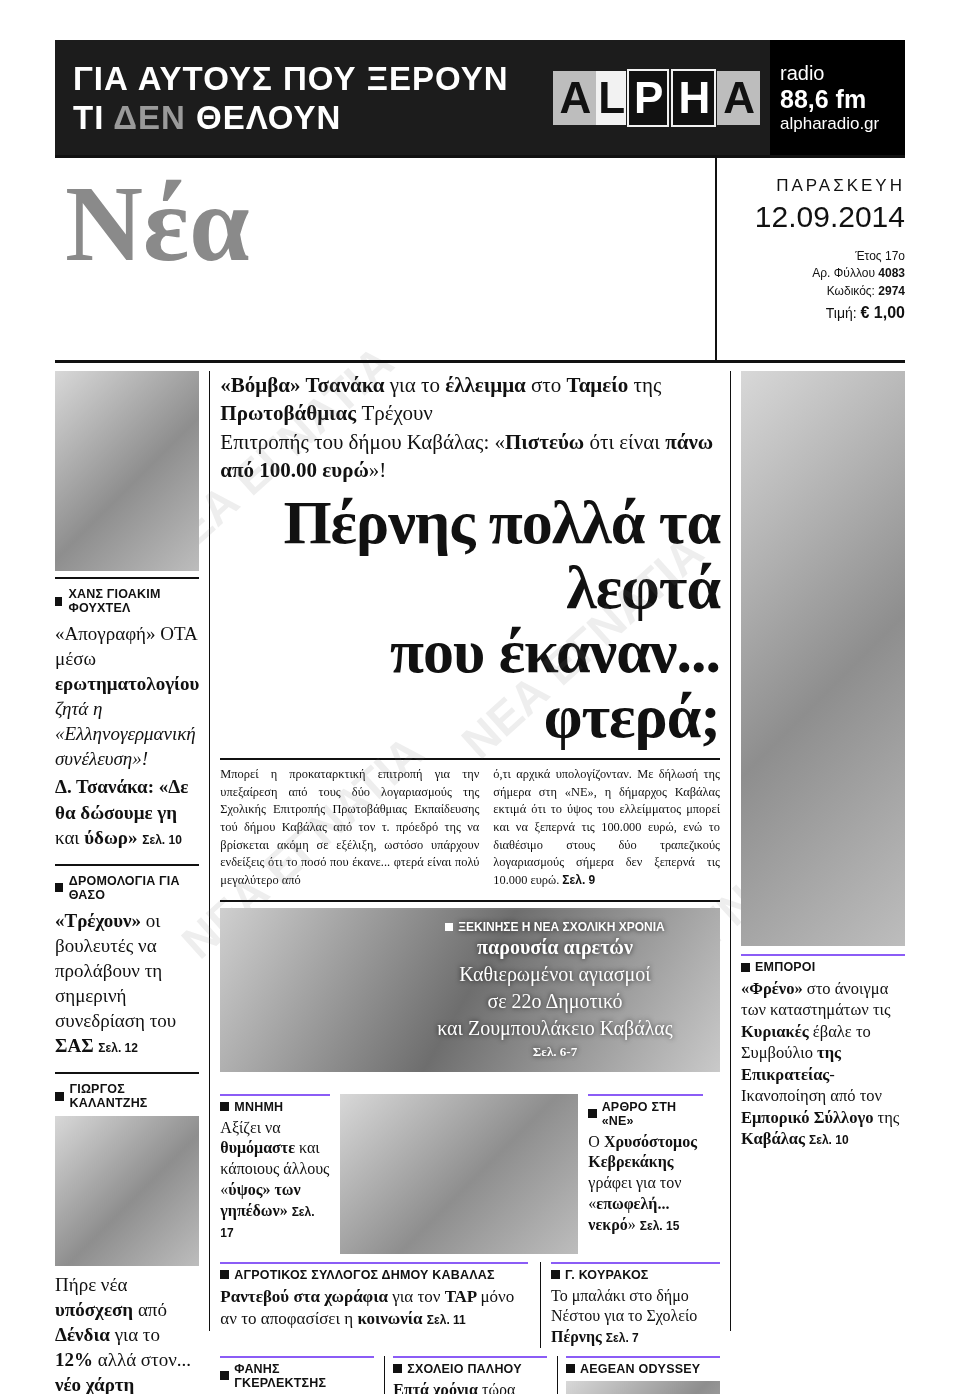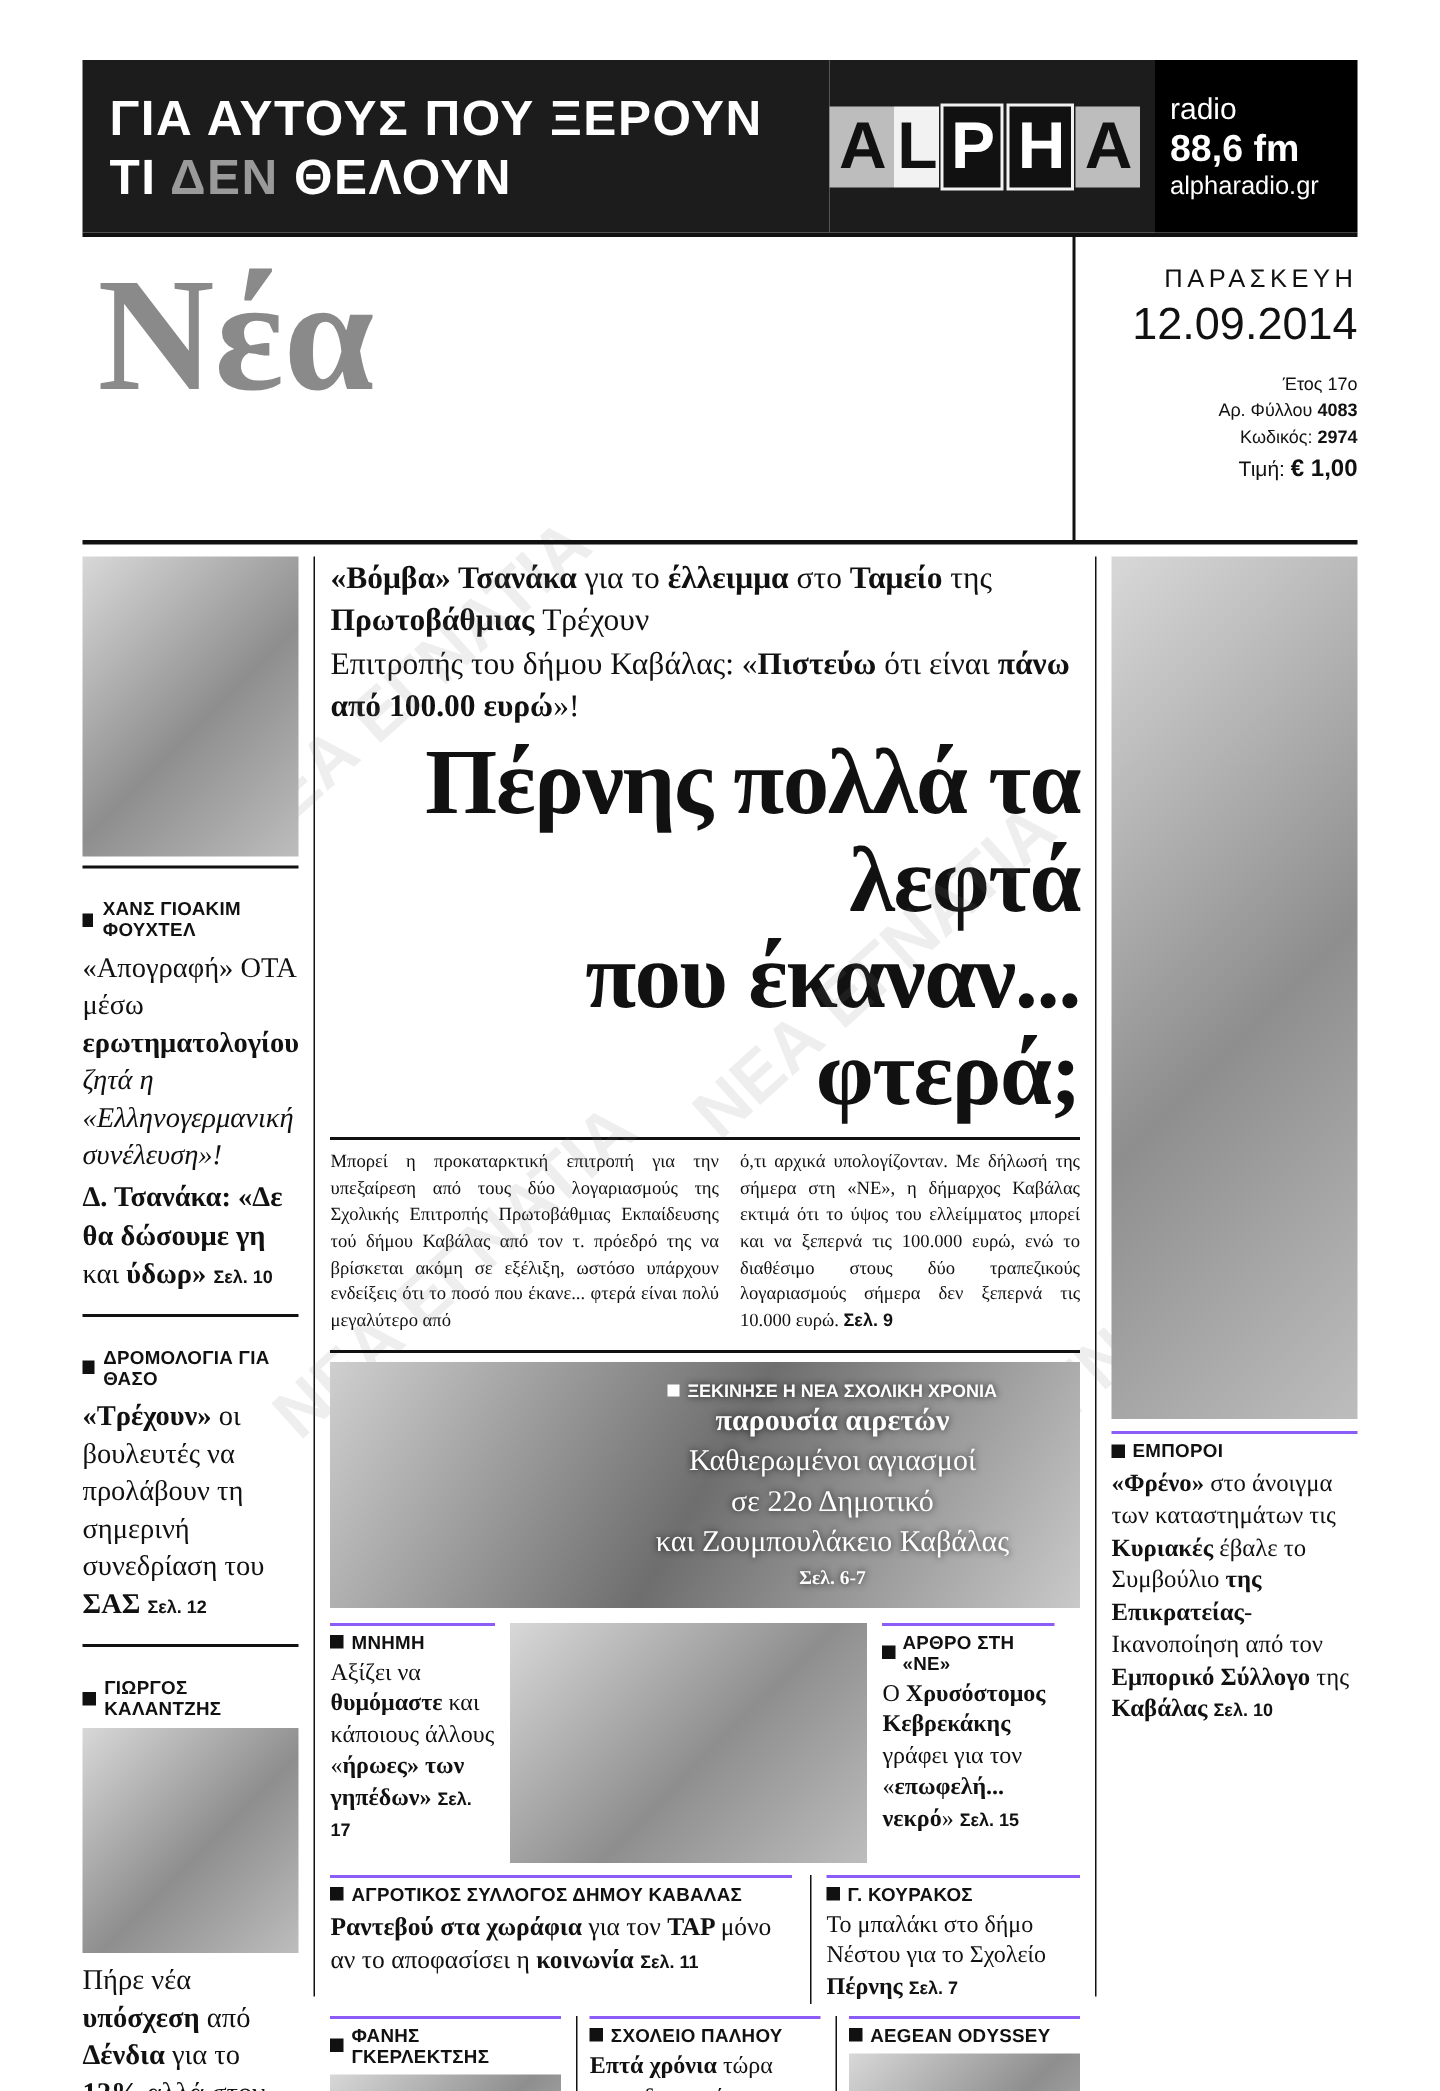--- a/index.html
+++ b/index.html
@@ -51,21 +51,21 @@
   .m-price b { font-size:16px; }
 
   
   .content { display:flex; margin-top: 8px; height: 960px; }
   .col-left { width: 210px; padding-right:10px; border-right:1px solid #111; }
   .col-main { flex:1 1 auto; padding: 0 10px; }
 
   .photo { background:#bfbfbf; position:relative; overflow:hidden; }
   .photo.grad { background: linear-gradient(135deg,#d8d8d8,#8e8e8e 55%,#bdbdbd); }
 
-  .lead-in { display:flex; align-items:center; gap:6px; border-top:2px solid #111; padding-top:20px; margin-top:6px;}
+  .lead-in { display:flex; align-items:center; gap:6px; border-top:2px solid #111; padding-top:8px; margin-top:6px;}
   .sq { width:9px; height:9px; background:#111; display:inline-block; }
   .kicker { font-family:"Liberation Sans", sans-serif; font-weight:bold; font-size:12.5px; letter-spacing:0.2px; }
   .lead-text { font-size:19px; line-height:1.32; margin-top:6px; }
   .lead-text b { font-weight:bold; }
   .lead-text i { font-style:italic; }
   .sel { font-size:12px; font-weight:bold; font-family:"Liberation Sans", sans-serif;}
 
   
   .top-kick { font-size:21px; line-height:1.35; }
   .top-kick b { font-weight:bold; }
@@ -76,21 +76,21 @@
   .cols2 p { margin:0; font-size:12.4px; line-height:1.42; text-align:justify; }
 
   .photo-story { margin-top:10px; height:172px; position:relative; border-top:2px solid #111; }
   .ps-img { position:absolute; inset:6px 0 0 0; background:linear-gradient(120deg,#cfcfcf,#6e6e6e 50%,#c9c9c9); }
   .ps-overlay { position:absolute; right:0; top:18px; width:330px; text-align:center; color:#fff; text-shadow:0 0 5px rgba(0,0,0,.8); }
   .ps-kick { font-family:"Liberation Sans", sans-serif; font-weight:bold; font-size:12px; display:flex; align-items:center; justify-content:center; gap:5px; }
   .ps-kick .sqw { width:8px;height:8px;background:#fff;display:inline-block;}
   .ps-line { font-size:20px; line-height:1.35; }
   .ps-line b { font-weight:bold; }
 
-  .three { display:flex; gap:10px; margin-top:10px; }
+  .three { display:flex; gap:10px; margin-top:22px; }
   .tcol { flex:1 1 0; }
   .tcol.mid { flex: 0 0 238px; }
   .hd-row { display:flex; align-items:center; gap:5px; border-top:2px solid #8b5cf6; padding-top:4px; }
   .small-txt { font-size:16px; line-height:1.3; margin-top:4px; }
   .small-txt b { font-weight:bold; }
 
   .two-row { display:flex; gap:12px; margin-top:8px; }
   .bottom-row { display:flex; gap:10px; margin-top:8px; }
 
   .col-right { width: 175px; padding-left:10px; border-left:1px solid #111;}
@@ -218,21 +218,21 @@
         </div>
       </div>
 
       <div class="three">
         <div class="tcol" style="flex:0 0 110px;">
           <div class="hd-row">
             <span class="sq"></span>
             <span class="kicker">ΜΝΗΜΗ</span>
           </div>
           <div class="small-txt">
-            <span>Αξίζει να </span><b>θυμόμαστε </b><span>και κάποιους άλλους «</span><b>ήρωες</b><b>» των γηπέδων»</b> <span class="sel">Σελ. 17</span>
+            <span>Αξίζει να </span><b>θυμόμαστε </b><span>και κάποιους άλλους «</span><b>ύψος</b><b>» των γηπέδων»</b> <span class="sel">Σελ. 17</span>
           </div>
         </div>
         <div class="tcol mid">
           <div class="photo grad" style="height:160px;"></div>
         </div>
         <div class="tcol" style="flex:0 0 115px;">
           <div class="hd-row">
             <span class="sq"></span>
             <span class="kicker">ΑΡΘΡΟ ΣΤΗ «ΝΕ»</span>
           </div>

